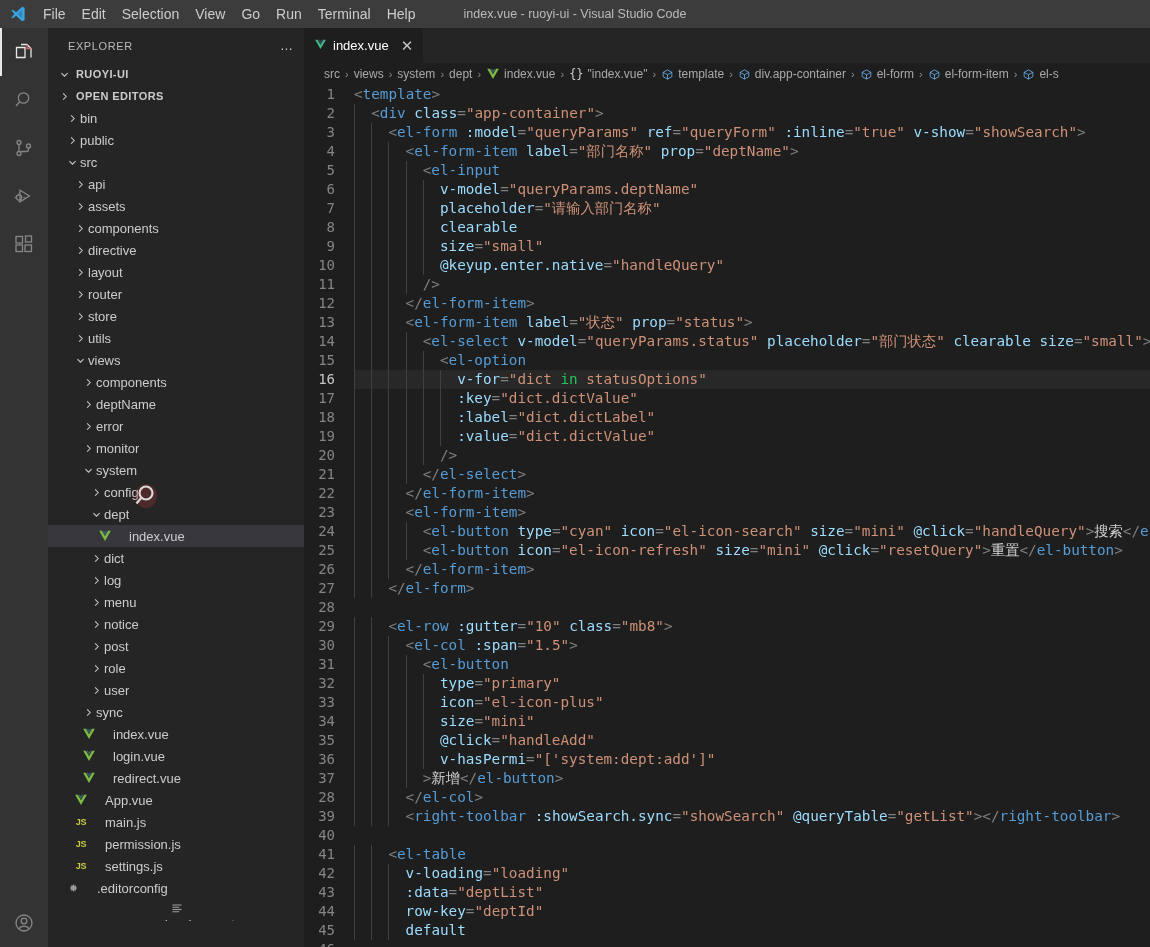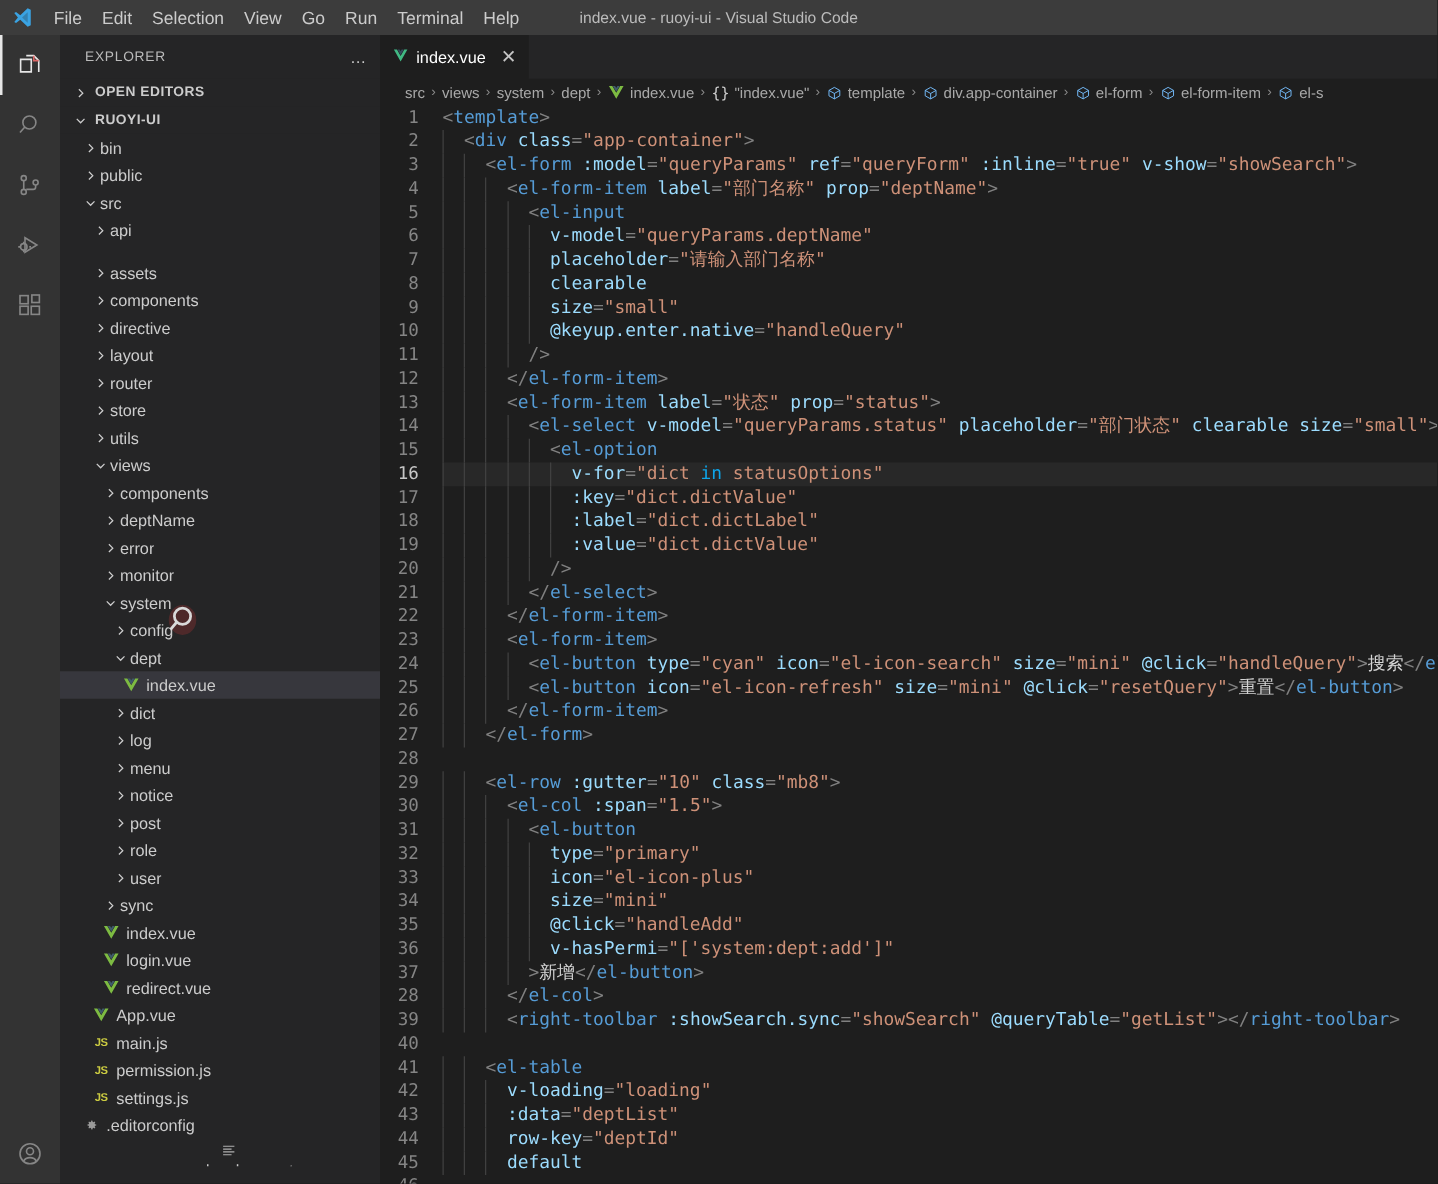--- a/index.html
+++ b/index.html
@@ -70,21 +70,21 @@
   }
   .row.selected { background:#37373d; }
   .twisty {
     width:16px; height:22px; display:inline-flex; align-items:center; justify-content:center;
     flex:0 0 16px; color:#cccccc;
   }
   .twisty svg { display:block; }
   .filelabel { overflow:hidden; text-overflow:ellipsis; }
   .ficon {
     width:18px; height:22px; flex:0 0 18px; display:inline-flex;
-    align-items:center; justify-content:center; margin-right:3px;
+    align-items:center; justify-content:center; margin-right:15px;
   }
   .ficon svg { display:block; }
   .js-icon {
     font-size:9px; font-weight:bold; color:#cbcb41; font-family:"Liberation Sans",sans-serif;
     letter-spacing:-0.3px;
   }
 
   
   .editor { flex:1 1 auto; display:flex; flex-direction:column; min-width:0; background:#1e1e1e; }
   .tabsbar { height:35px; flex:0 0 35px; background:#252526; display:flex; }
@@ -114,21 +114,21 @@
   }
   .cl { height:19px; line-height:19px; white-space:pre; }
   .cl.cur { background:#282828; }
 
   
   .t-tag    { color:#569cd6; }
   .t-punc   { color:#808080; }
   .t-attr   { color:#9cdcfe; }
   .t-str    { color:#ce9178; }
   .t-strq   { color:#ce9178; }
-  .t-kw     { color:#0ea5e9; }
+  .t-kw     { color:#22c55e; }
   .t-txt    { color:#d4d4d4; }
   .ig { display:inline-block; border-left:1px solid #404040; height:19px; vertical-align:top; }
 
   
   .mouse-cursor { position:absolute; pointer-events:none; }
 </style>
 </head>
 <body>
 
 <div class="app">
@@ -205,32 +205,32 @@
 
     <div class="sidebar">
       <div class="sidebar-header">
         <span class="sidebar-title">EXPLORER</span>
         <span class="sidebar-actions">…</span>
       </div>
       <div class="tree">
         <div class="section-head">
           <span class="twisty">
             <svg width="11" height="11" viewBox="0 0 16 16" fill="none" stroke="currentColor" stroke-width="1.5">
-                <path d="M6 3.5 10.5 8 6 12.5"></path>
-              </svg>
-          </span>
-          <span>OPEN EDITORS</span>
+                <path d="M3.5 6 8 10.5 12.5 6"></path>
+              </svg>
+          </span>
+          <span>RUOYI-UI</span>
         </div>
         <div class="section-head">
           <span class="twisty">
             <svg width="11" height="11" viewBox="0 0 16 16" fill="none" stroke="currentColor" stroke-width="1.5">
-                <path d="M3.5 6 8 10.5 12.5 6"></path>
-              </svg>
-          </span>
-          <span>RUOYI-UI</span>
+                <path d="M6 3.5 10.5 8 6 12.5"></path>
+              </svg>
+          </span>
+          <span>OPEN EDITORS</span>
         </div>
         <div id="tree-rows">
             <div class="row" style="padding-left: 16px;">
               <span class="twisty">
                 <svg width="11" height="11" viewBox="0 0 16 16" fill="none" stroke="currentColor" stroke-width="1.5">
                   <path d="M6 3.5 10.5 8 6 12.5"></path>
                 </svg>
               </span>
               <span class="filelabel">bin</span>
             </div>
@@ -251,21 +251,21 @@
               <span class="filelabel">src</span>
             </div>
             <div class="row" style="padding-left: 24px;">
               <span class="twisty">
                 <svg width="11" height="11" viewBox="0 0 16 16" fill="none" stroke="currentColor" stroke-width="1.5">
                   <path d="M6 3.5 10.5 8 6 12.5"></path>
                 </svg>
               </span>
               <span class="filelabel">api</span>
             </div>
-            <div class="row" style="padding-left: 24px; margin-top: 12px;">
+            <div class="row" style="padding-left: 24px;">
               <span class="twisty">
                 <svg width="11" height="11" viewBox="0 0 16 16" fill="none" stroke="currentColor" stroke-width="1.5">
                   <path d="M6 3.5 10.5 8 6 12.5"></path>
                 </svg>
               </span>
               <span class="filelabel">assets</span>
             </div>
             <div class="row" style="padding-left: 24px;">
               <span class="twisty">
                 <svg width="11" height="11" viewBox="0 0 16 16" fill="none" stroke="currentColor" stroke-width="1.5">

